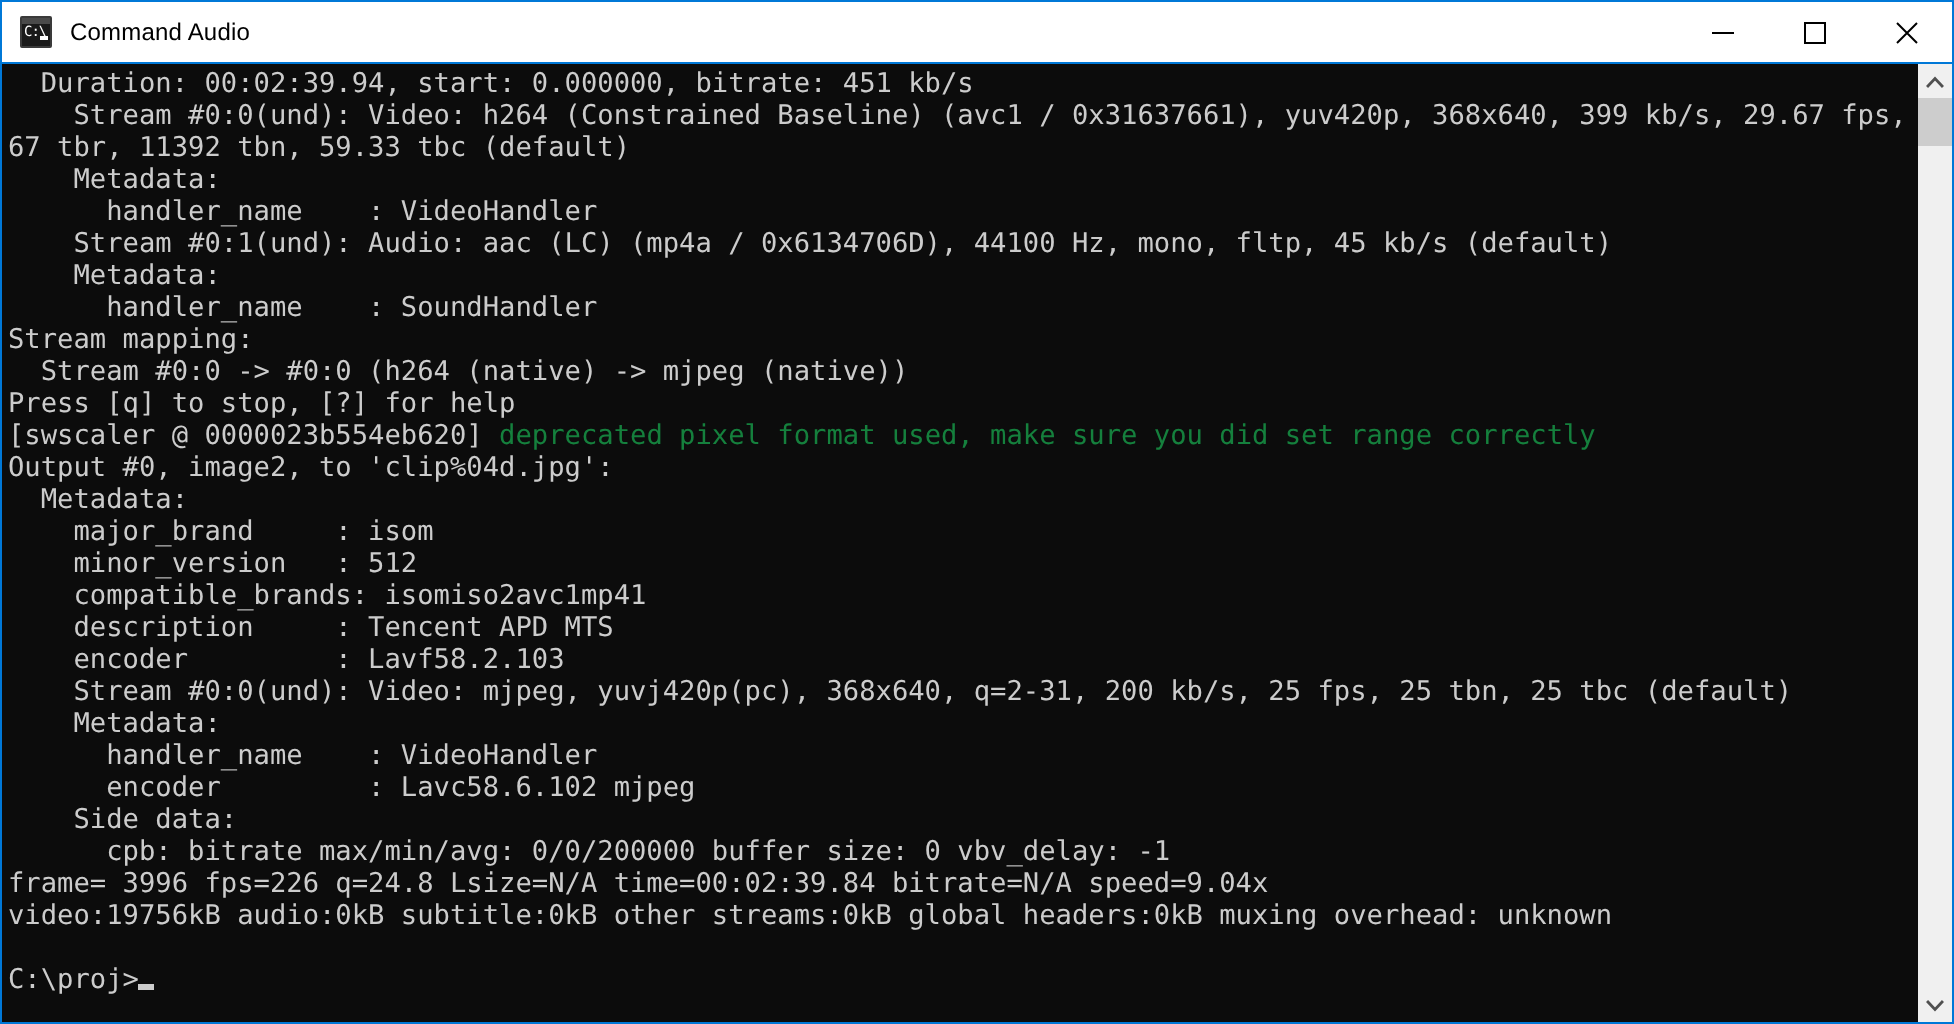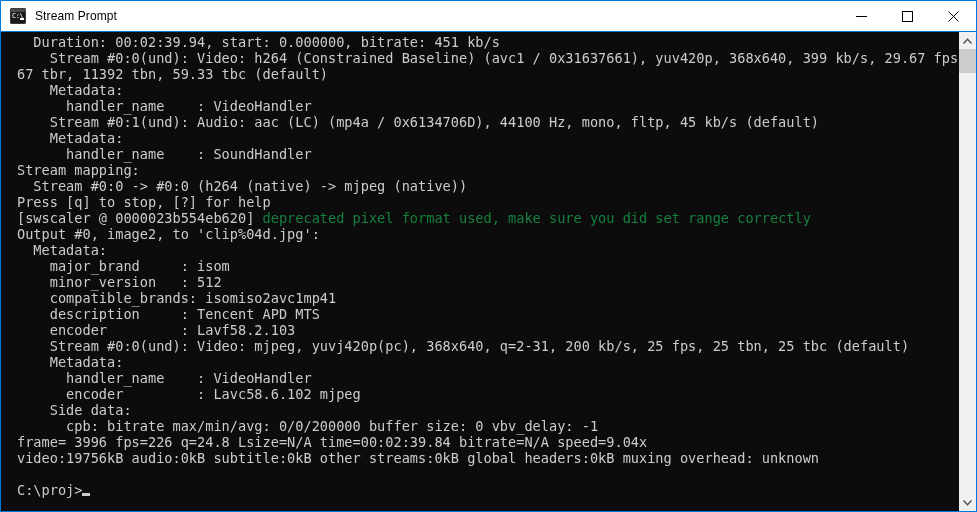--- a/index.html
+++ b/index.html
@@ -123,21 +123,21 @@
     border-top: 1px solid #0078d7;
   }
 
   .console-text {
     flex: 1 1 auto;
     background: #0c0c0c;
     color: #cccccc;
     font-family: "DejaVu Sans Mono", "Liberation Mono", monospace;
     font-size: 13.6px;
     line-height: 16px;
-    padding: 2px 0 0 16px;
+    padding: 2px 0 0 3px;
     white-space: pre;
     overflow: hidden;
     letter-spacing: 0px;
   }
   .line { height: 16px; }
   .c-white  { color: #cccccc; }
   .c-yellow { color: #15803d; }
 
   
   .cursor {
@@ -191,21 +191,21 @@
 <div class="window">
 
   <div class="titlebar">
     <div class="title-left">
       <div class="app-icon">
         <div class="icon-bar"></div>
         <div class="icon-screen"></div>
         <div class="icon-text">C:\</div>
         <div class="icon-cursor"></div>
       </div>
-      <div class="title-text">Stream Prompt</div>
+      <div class="title-text">Command Audio</div>
     </div>
 
     <div class="title-buttons">
       <button class="title-btn minimize" title="Minimize">
         <svg width="11" height="11" viewBox="0 0 11 11">
           <rect x="0" y="5" width="11" height="1" fill="#000000"></rect>
         </svg>
       </button>
       <button class="title-btn maximize" title="Maximize">
         <svg width="11" height="11" viewBox="0 0 11 11">

